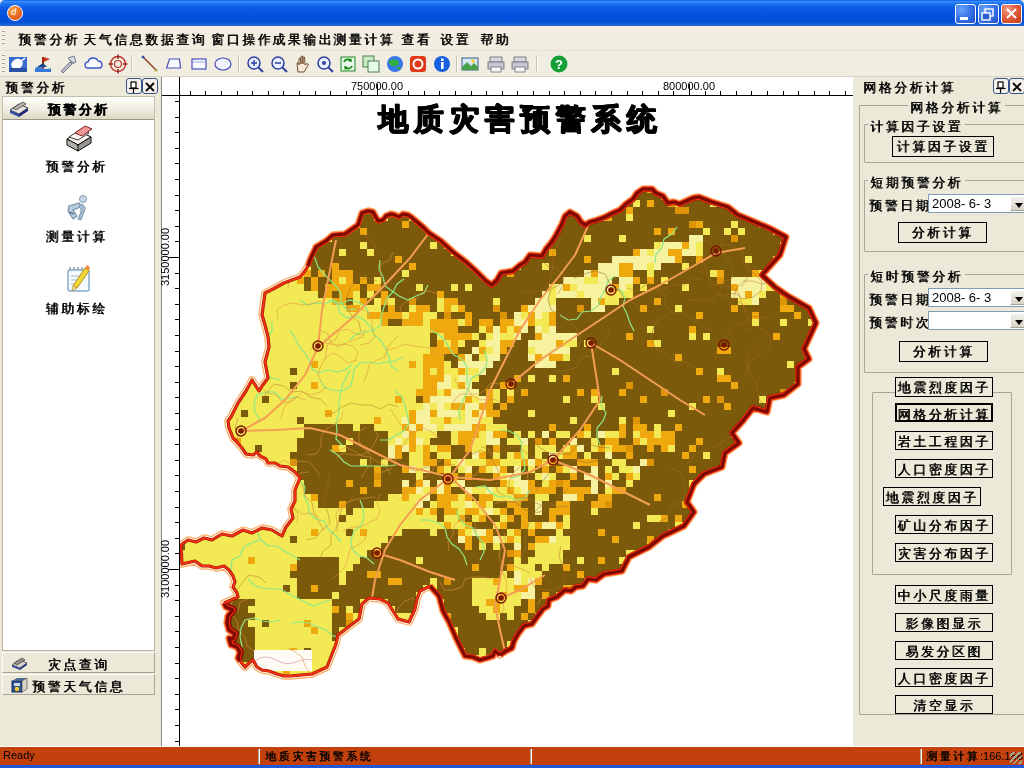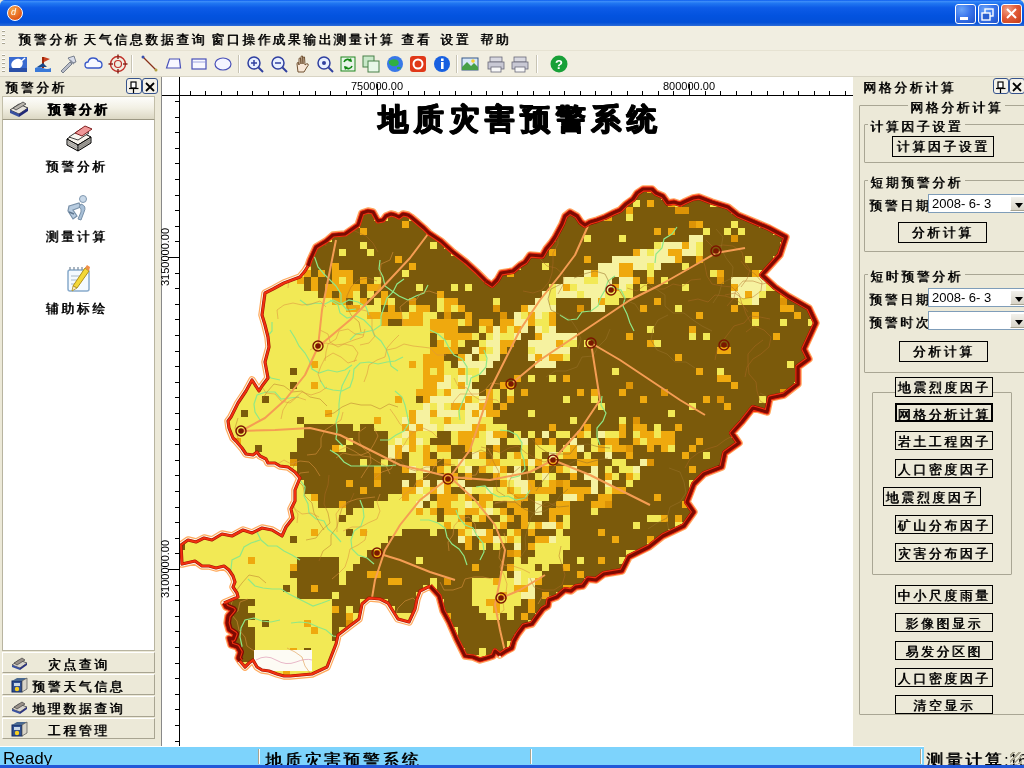--- a/index.html
+++ b/index.html
@@ -44,21 +44,21 @@
 
 #rp{position:absolute;left:857px;top:77px;width:167px;height:669px;background:#ECE9D8}
 .gbox{position:absolute;border:1px solid #A9A694;border-radius:1px}
 .glab{position:absolute;top:-7px;background:#ECE9D8;font-size:13px;letter-spacing:2.5px;padding:0 2px}
 .xbtn{position:absolute;background:#ECE9D8;border:1px solid #000;font-size:13px;text-align:center;letter-spacing:2.5px;padding-top:1px}
 .combo{position:absolute;background:#fff;border:1px solid #7F9DB9;font-size:13px;padding:1px 0 0 3px}
 .combo .arr{position:absolute;right:1px;top:1px;bottom:1px;width:16px;background:linear-gradient(180deg,#F2F1EC,#D8D4C8);border:1px solid #fff;border-right-color:#A8A491;border-bottom-color:#A8A491}
 .combo .arr:after{content:'';position:absolute;left:4px;top:6px;border:4px solid transparent;border-top:5px solid #000}
 .rlabel{position:absolute;font-size:13px;letter-spacing:2.5px}
 
-#status{position:absolute;left:0;top:746px;width:924px;height:19px;background:#7dd3fc;border-top:1px solid #fff;font-size:17px}
+#status{position:absolute;left:0;top:746px;width:1024px;height:19px;background:#c2410c;border-top:1px solid #fff;font-size:11px}
 #status .fld{position:absolute;top:2px}
 #status .sep{position:absolute;top:2px;width:1px;height:15px;background:#A8A491;box-shadow:1px 0 0 #fff}
 .mitem,.cn,.lpitem,.lprow,.xbtn,.glab,.rlabel,.hdr{text-shadow:0.7px 0 0 #000}
 #bluebottom{position:absolute;left:0;top:765px;width:1024px;height:3px;background:#2258D8}
 </style></head>
 <body>
 <div id="titlebar">
   <div style="position:absolute;left:7px;top:5px;width:16px;height:16px;border-radius:8px;background:radial-gradient(circle at 35% 30%,#F8A848,#E05818 70%);border:1px solid #fff">
       <span style="position:absolute;left:3px;top:1px;font-size:9px;color:#fff;font-style:italic">d</span>
     </div>
@@ -245,33 +245,20 @@
         <path d="M2 11 L2 13 L10 16 L10 14 Z" fill="#3850A0"></path>
         <path d="M17 9 L17 11 L10 16 L10 14 Z" fill="#283080"></path>
       </svg>灾点查询</div>
 <div class="lprow" style="top:597px"><svg width="19" height="19" viewBox="0 0 19 19">
         <rect x="2" y="5" width="10" height="11" fill="#305090" stroke="#102860"></rect>
         <path d="M2 5 L7 2 L17 2 L12 5 Z" fill="#486890"></path>
         <path d="M12 5 L17 2 L17 13 L12 16 Z" fill="#D8D4C8" stroke="#505050" stroke-width="0.7"></path>
         <circle cx="7" cy="13" r="2.2" fill="#F8D020"></circle>
         <rect x="4" y="7" width="6" height="3" fill="#C8D8E8"></rect>
       </svg>预警天气信息</div>
-<div class="lprow" style="top:619px"><svg width="19" height="19" viewBox="0 0 19 19">
-        <path d="M2 11 L9 6 L17 9 L10 14 Z" fill="#D8D4CC" stroke="#444" stroke-width="0.8"></path>
-        <path d="M4 9 L12 4 L15 6 L7 11 Z" fill="#989088" stroke="#444" stroke-width="0.7"></path>
-        <path d="M2 11 L2 13 L10 16 L10 14 Z" fill="#3850A0"></path>
-        <path d="M17 9 L17 11 L10 16 L10 14 Z" fill="#283080"></path>
-      </svg>地理数据查询</div>
-<div class="lprow" style="top:641px"><svg width="19" height="19" viewBox="0 0 19 19">
-        <rect x="2" y="5" width="10" height="11" fill="#305090" stroke="#102860"></rect>
-        <path d="M2 5 L7 2 L17 2 L12 5 Z" fill="#486890"></path>
-        <path d="M12 5 L17 2 L17 13 L12 16 Z" fill="#D8D4C8" stroke="#505050" stroke-width="0.7"></path>
-        <circle cx="7" cy="13" r="2.2" fill="#F8D020"></circle>
-        <rect x="4" y="7" width="6" height="3" fill="#C8D8E8"></rect>
-      </svg>工程管理</div>
   </div>
 <div id="mapline"></div>
 <div id="ruler-corner"></div>
 <div id="rulertop">
     <div class="rtick" style="left:10px;top:14px;width:1px;height:5px"></div>
     <div class="rtick" style="left:25px;top:14px;width:1px;height:5px"></div>
     <div class="rtick" style="left:41px;top:14px;width:1px;height:5px"></div>
     <div class="rtick" style="left:57px;top:14px;width:1px;height:5px"></div>
     <div class="rtick" style="left:72px;top:14px;width:1px;height:5px"></div>
     <div class="rtick" style="left:88px;top:14px;width:1px;height:5px"></div>

